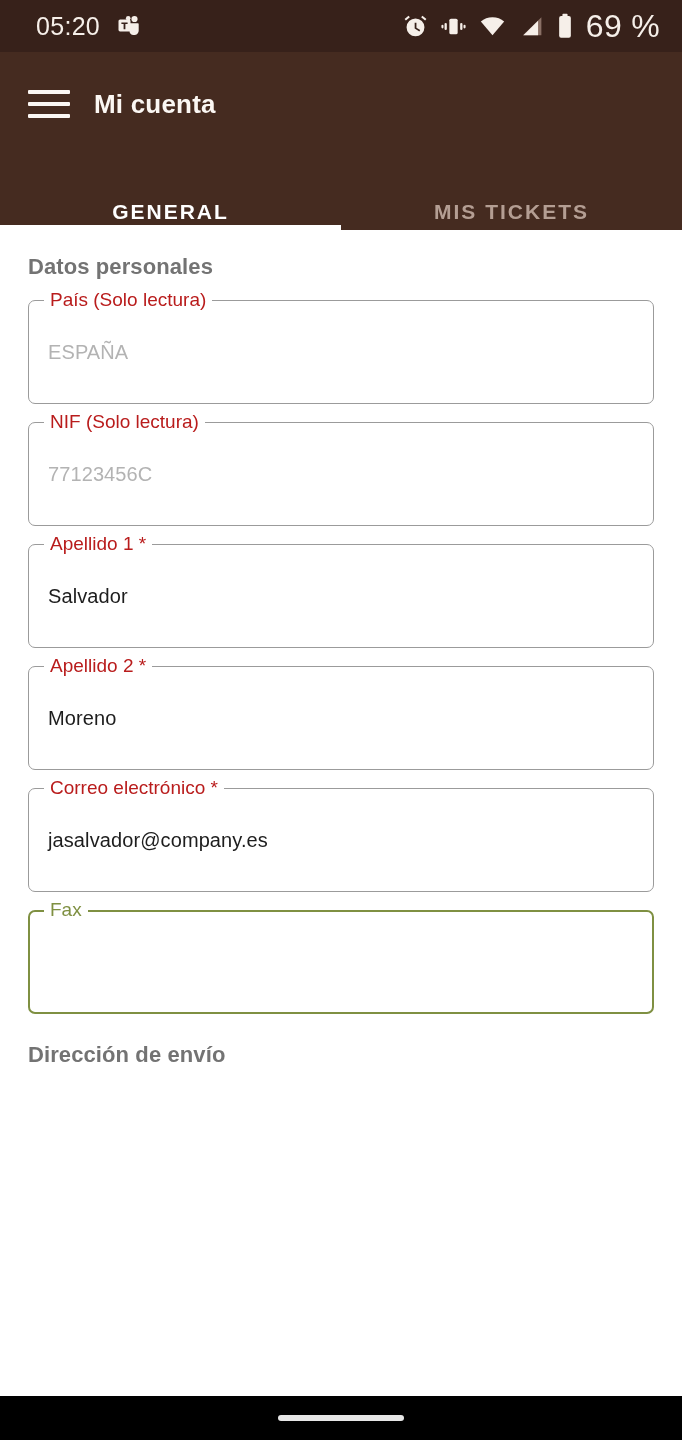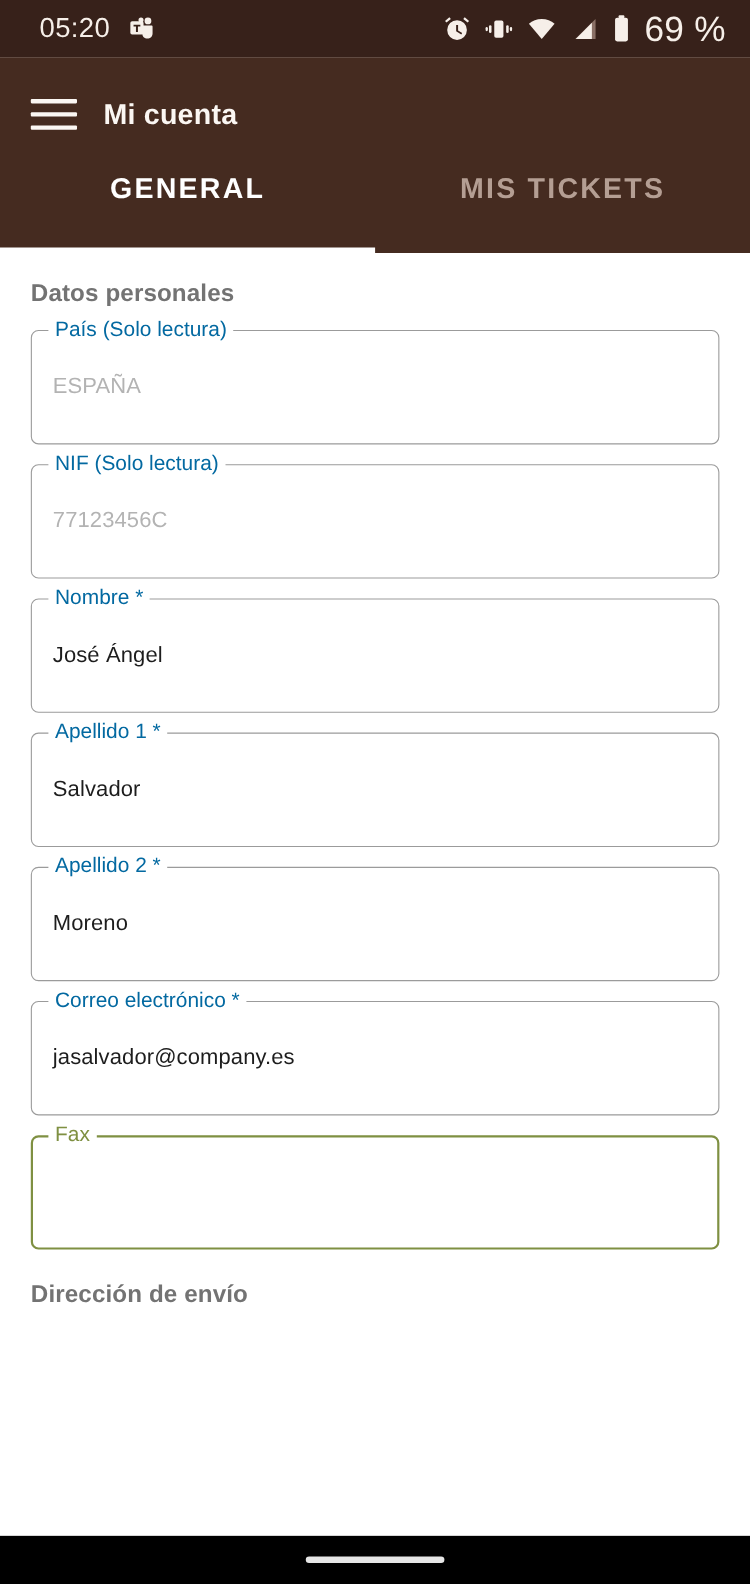--- a/index.html
+++ b/index.html
@@ -75,23 +75,23 @@
     letter-spacing: 0.2px;
   }
   .tab-row {
     display: flex;
     height: 74px;
     position: relative;
   }
   .tab {
     flex: 1 1 50%;
     display: flex;
-    align-items: flex-start;
+    align-items: flex-end;
     justify-content: center;
-    font-size: 26px;
+    font-size: 21px;
     font-weight: bold;
     letter-spacing: 2.0px;
     cursor: pointer;
     padding-bottom: 6px;
   }
   .tab.active { color: #ffffff; }
   .tab.inactive { color: #b49e93; }
   .tab-indicator {
     position: absolute;
     left: 0;
@@ -131,21 +131,21 @@
     border-radius: 7px;
     pointer-events: none;
   }
   .field .notch {
     position: absolute;
     top: -10px;
     left: 16px;
     background: #ffffff;
     padding: 0 6px;
     font-size: 19px;
-    color: #0369a1;
+    color: #b91c1c;
     line-height: 20px;
     white-space: nowrap;
   }
   .field .value {
     position: absolute;
     left: 20px;
     top: 50%;
     transform: translateY(-50%);
     font-size: 20px;
     color: #1d1d1d;
@@ -258,25 +258,20 @@
       <div class="notch">País (Solo lectura)</div>
       <div class="value">ESPAÑA</div>
     </div>
 
     <div class="field readonly">
       <div class="outline"></div>
       <div class="notch">NIF (Solo lectura)</div>
       <div class="value">77123456C</div>
     </div>
 
-    <div class="field">
-      <div class="outline"></div>
-      <div class="notch">Nombre *</div>
-      <div class="value">José Ángel</div>
-    </div>
 
     <div class="field">
       <div class="outline"></div>
       <div class="notch">Apellido 1 *</div>
       <div class="value">Salvador</div>
     </div>
 
     <div class="field">
       <div class="outline"></div>
       <div class="notch">Apellido 2 *</div>

